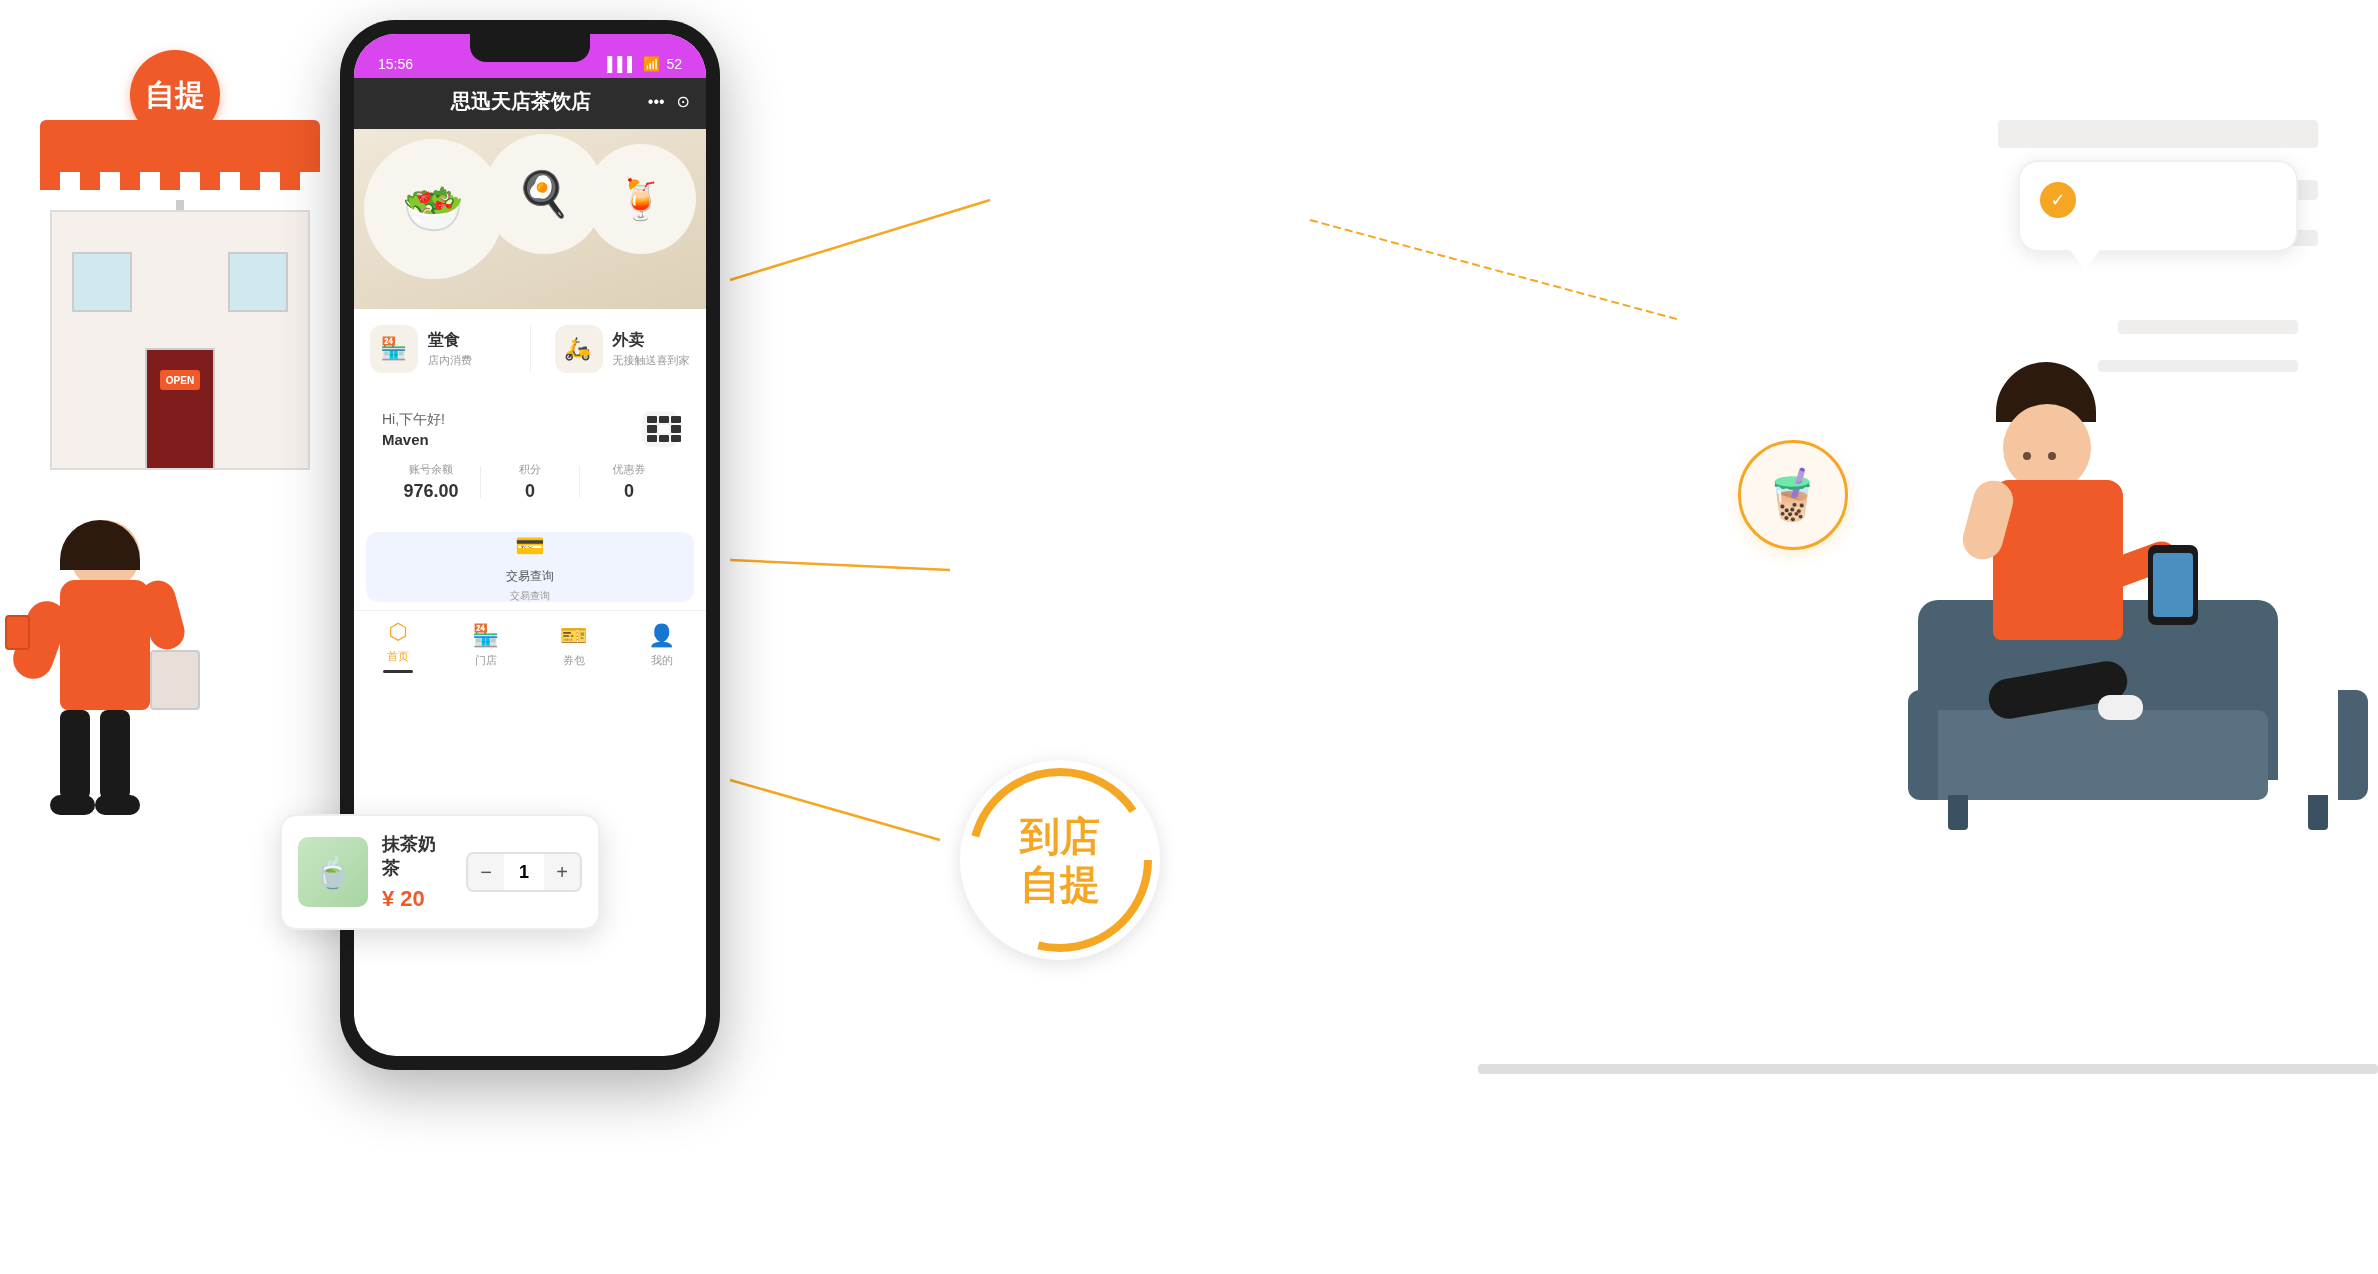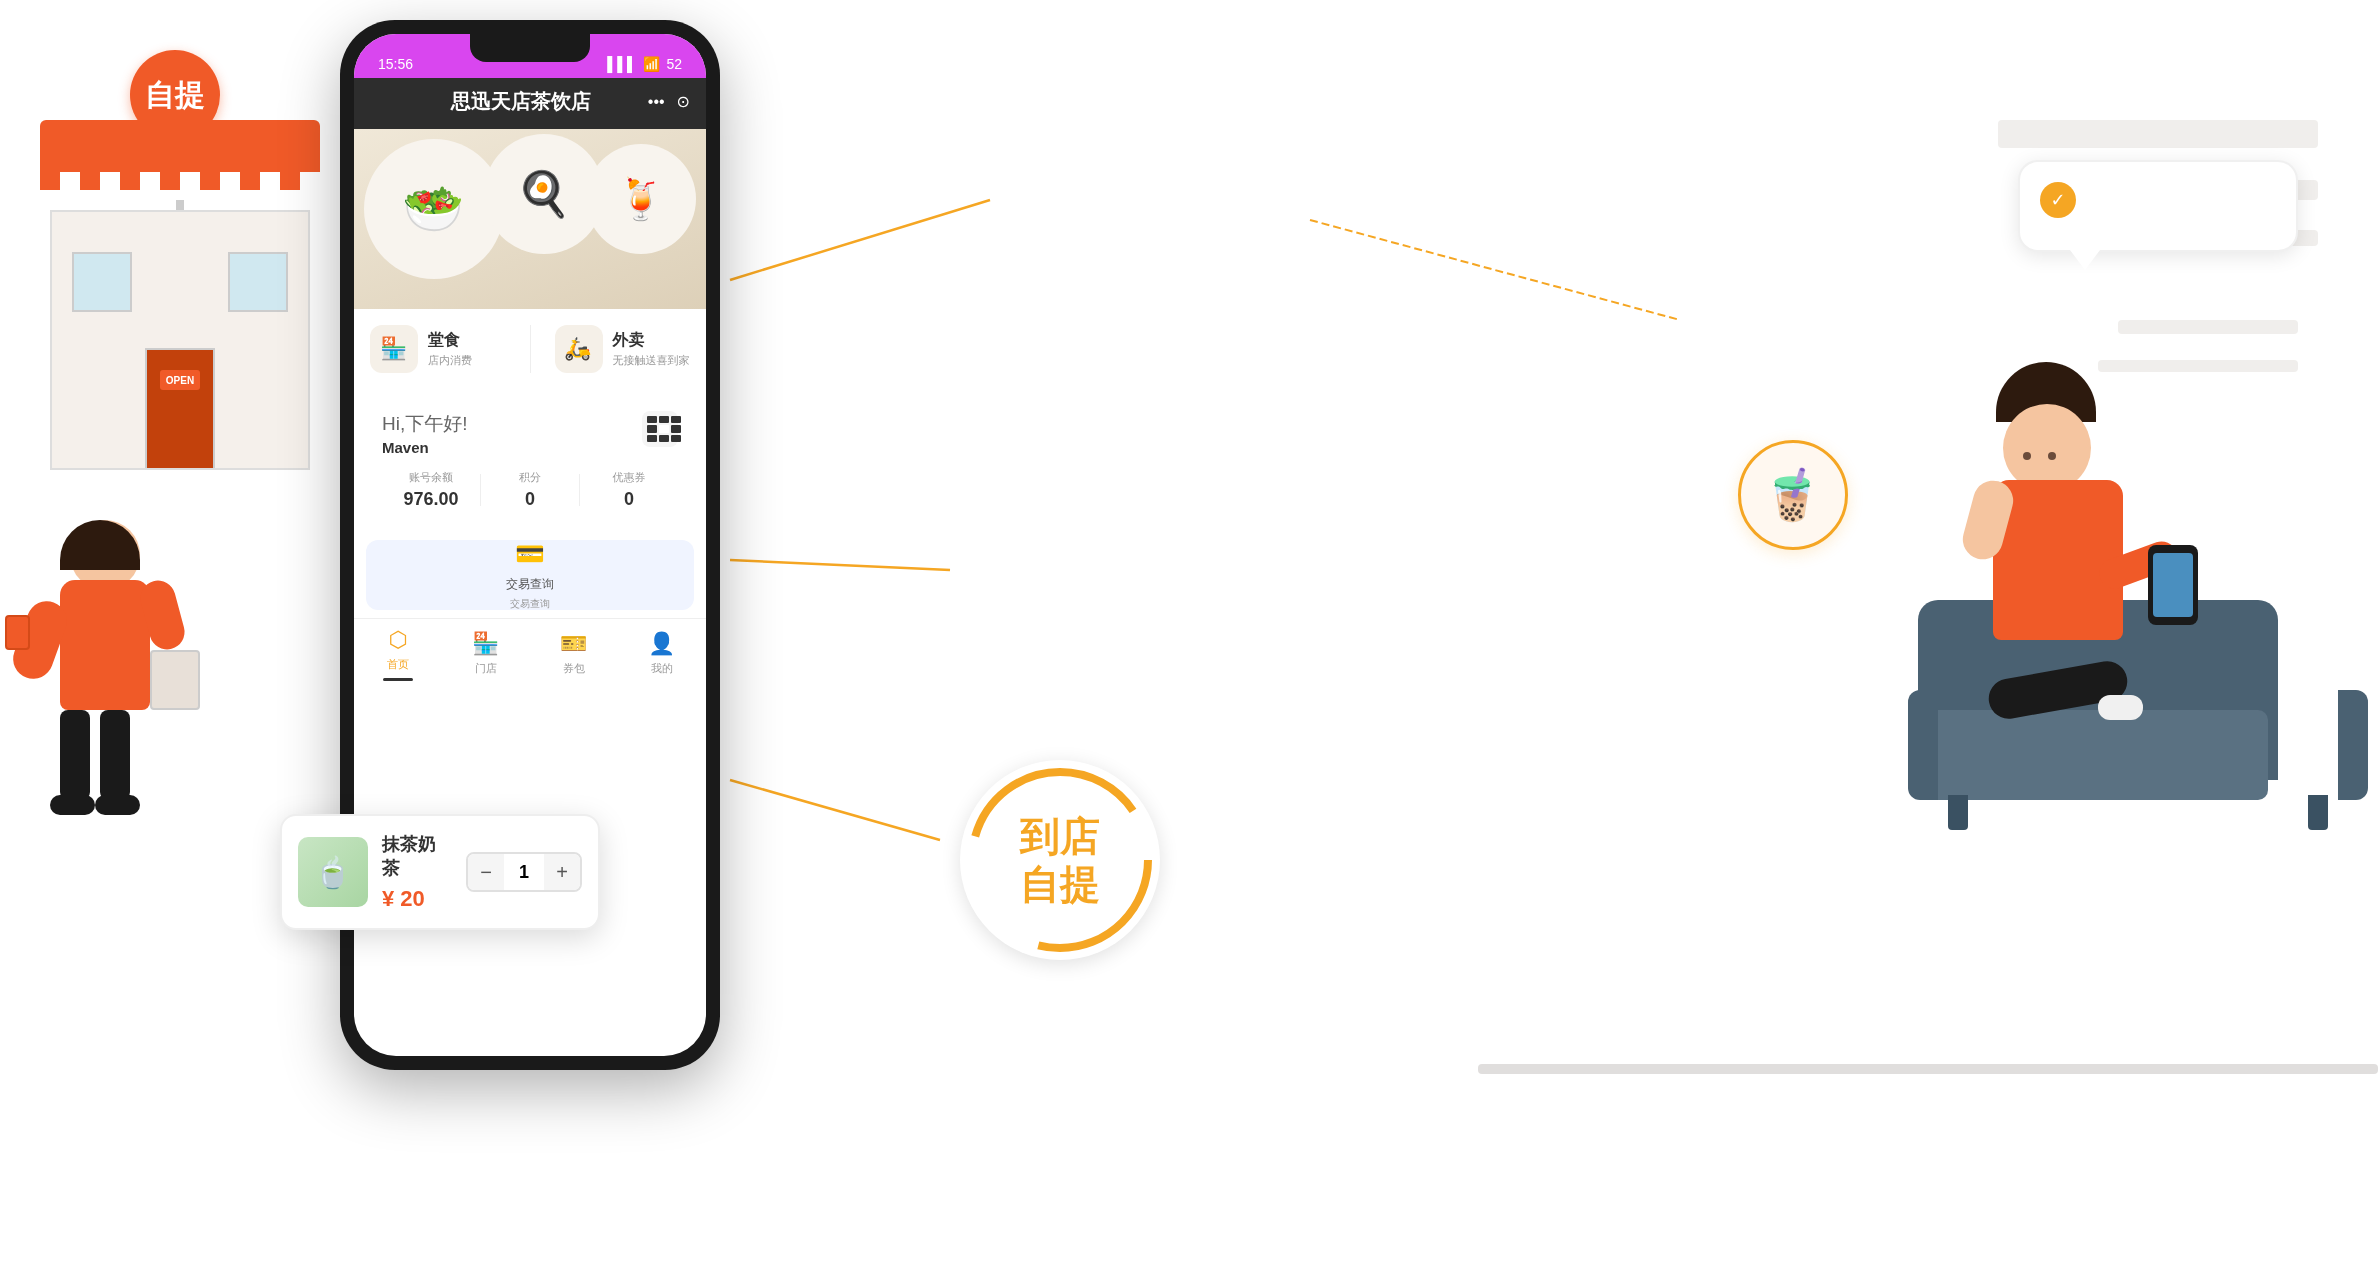--- a/index.html
+++ b/index.html
@@ -74,21 +74,21 @@
       border: 2px solid #ddd;
     }
 
     .store-door {
       position: absolute;
       bottom: 0;
       left: 50%;
       transform: translateX(-50%);
       width: 70px;
       height: 120px;
-      background: #c2410c;
+      background: #7f1d1d;
       border: 2px solid #ccc;
       border-bottom: none;
     }
 
     .store-door-sign {
       position: absolute;
       top: 20px;
       left: 50%;
       transform: translateX(-50%);
       width: 40px;
@@ -264,21 +264,21 @@
       border-radius: 12px;
       padding: 14px 16px;
     }
 
     .user-greeting {
       display: flex;
       justify-content: space-between;
       align-items: flex-start;
     }
 
-    .user-hello { font-size: 19px; color: #666; }
+    .user-hello { font-size: 14px; color: #666; }
     .user-name { font-size: 15px; font-weight: 600; color: #333; margin-top: 2px; }
 
     .qr-icon {
       width: 36px;
       height: 36px;
       background: #f5f5f5;
       border-radius: 8px;
       display: grid;
       grid-template-columns: repeat(3,10px);
       gap: 2px;

